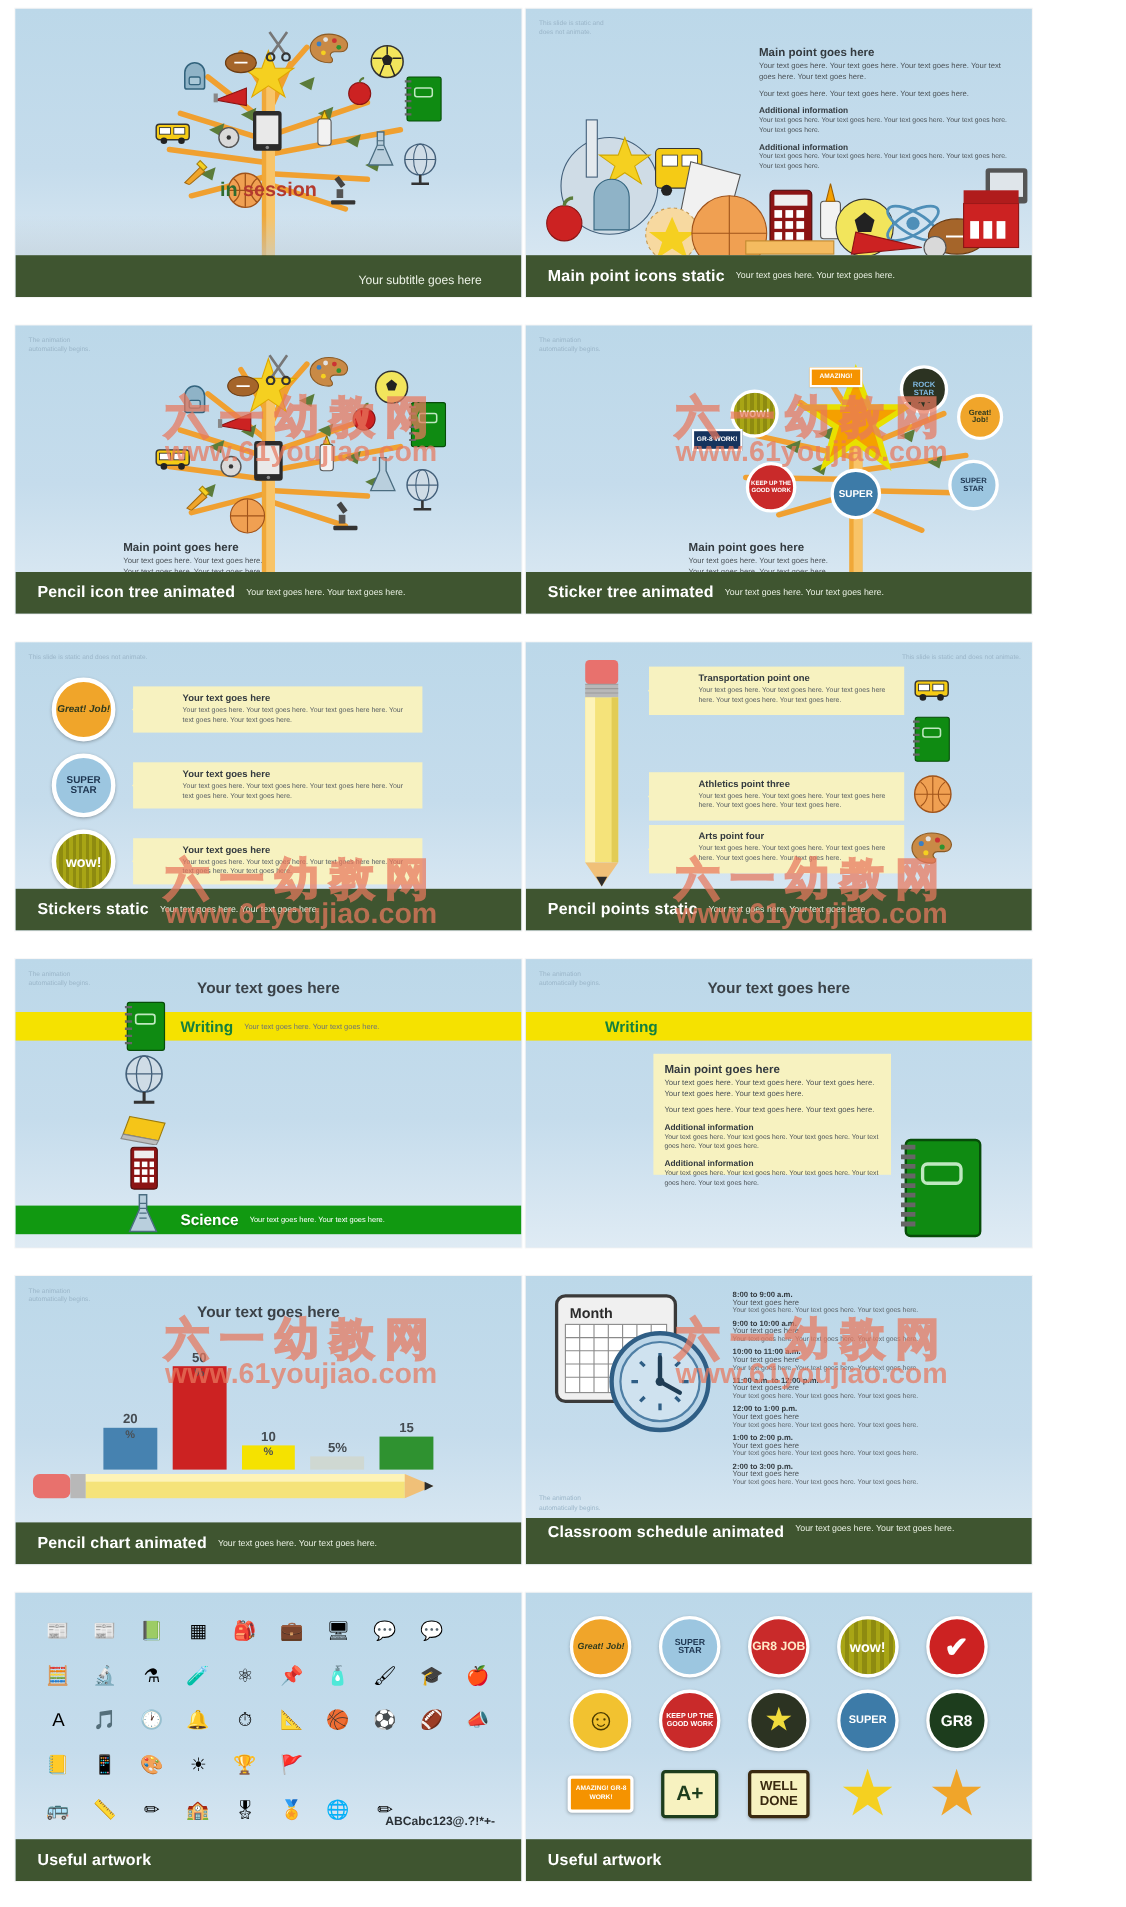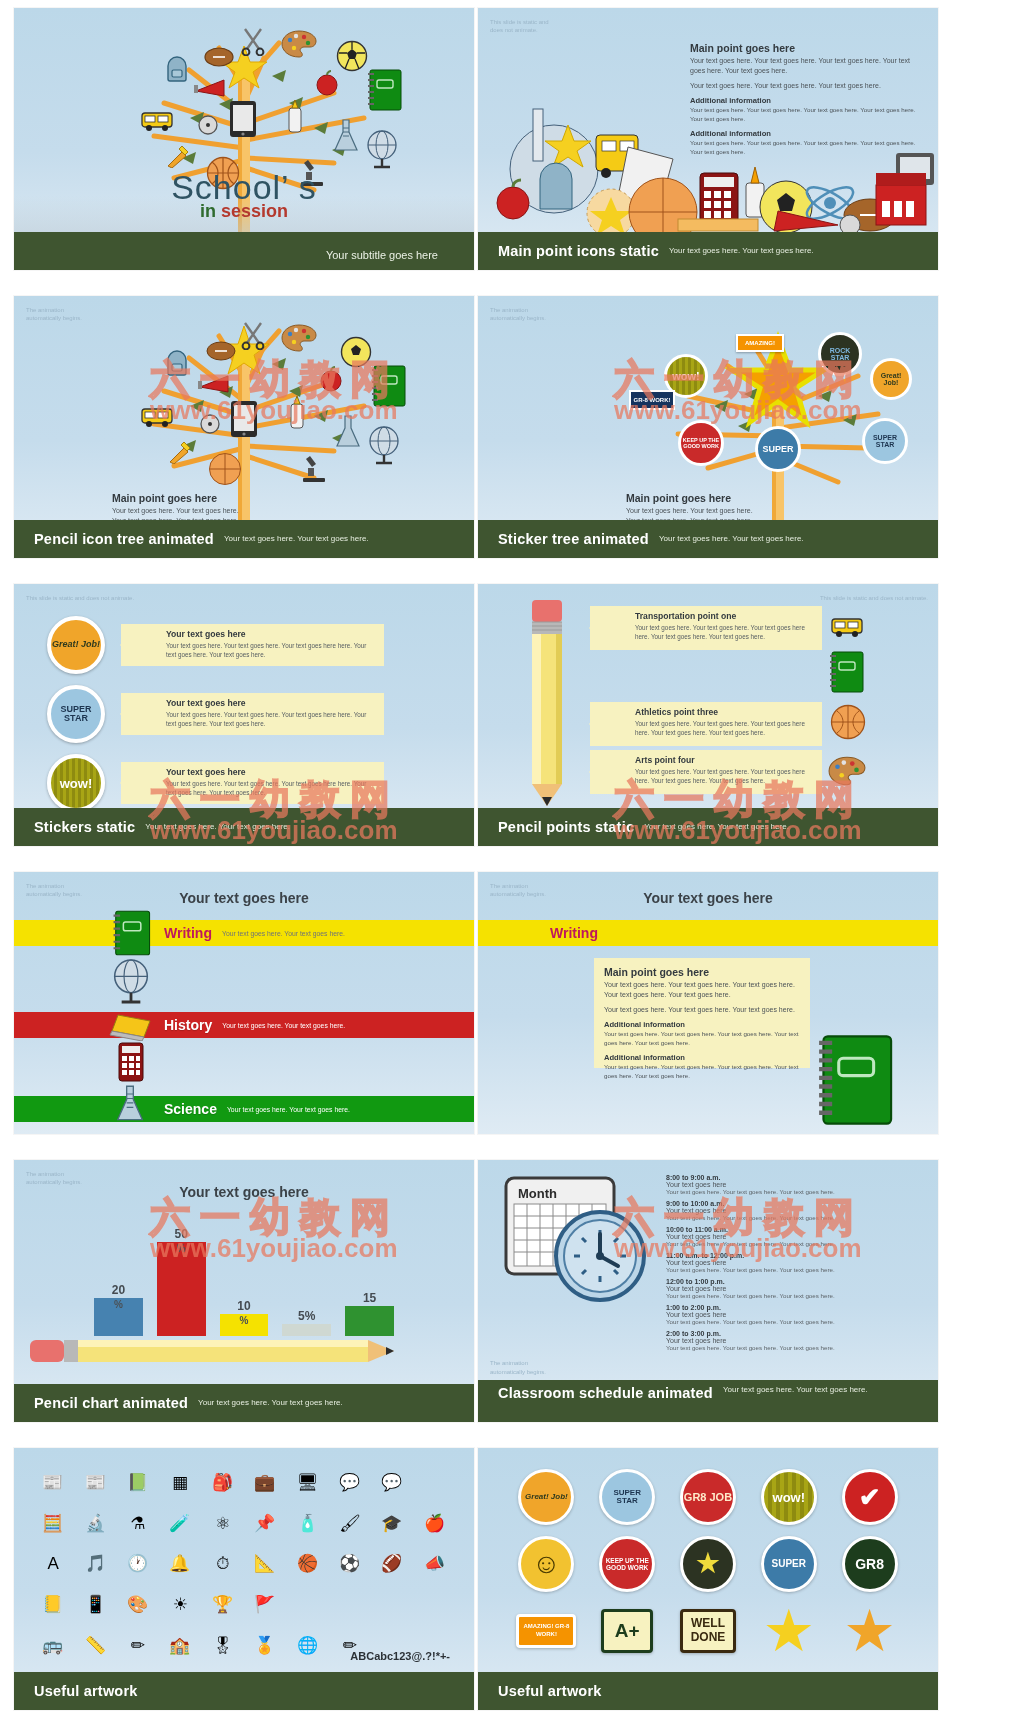--- a/index.html
+++ b/index.html
@@ -55,21 +55,21 @@
   .callout { position:absolute; background:#f7f2c0;padding-left:36px; }
   .callout:before{ content:""; position:absolute; left:-9px; top:50%;
      margin-top:-8px; border:8px solid transparent; border-right-color:#f7f2c0;}
   .callout h4 { font-size:8.6px; color:#333a3f; margin:5px 0 2px 9px;}
   .callout p { font-size:6.3px; color:#555c61; line-height:1.5; margin:0 9px 5px 9px;}
 
   
   .bar { position:absolute; left:0; right:0; height:26px; display:flex; align-items:center;}
   .bar .bl { font-size:14px; font-weight:bold; color:#fff; margin-left:150px;
      text-shadow:0 1px 1px rgba(0,0,0,.18);}
-  .bar.dark .bl { color:#be185d; text-shadow:none;}
+  .bar.dark .bl { color:#15803d; text-shadow:none;}
   .bar .bt { font-size:6.8px; color:#fff; margin-left:10px;}
   .bar.dark .bt { color:#6d7377; }
 
   
   .chart-title{ position:absolute; left:0; right:0; top:24px; text-align:center;
      font-size:14px; font-weight:bold; color:#3b4248;}
   .bars { position:absolute; left:80px; bottom:86px; width:300px; height:130px;
      display:flex; align-items:flex-end; gap:14px;}
   .barcol { flex:1; display:flex; flex-direction:column; align-items:center; justify-content:flex-end;}
   .barcol .lbl { font-size:12px; font-weight:bold; color:#444b51; margin-bottom:1px;}
@@ -257,21 +257,20 @@
         </svg>
     </div>
     <div class="icon" style="left:192px;top:148px;">
       <svg width="34" height="34" viewBox="0 0 34 34">
           <circle cx="17" cy="17" r="15.5" fill="#f0a052" stroke="#a0531a" stroke-width="1.3"></circle>
           <path d="M17 2v30M2 17h30M6 6c8 6 8 16 0 22M28 6c-8 6-8 16 0 22" fill="none" stroke="#a0531a" stroke-width="1.2"></path>
         </svg>
     </div>
     <div class="ground"></div>
     <div class="title">
-      <div class="t1">School’ s</div>
       <div class="t2">
         <span class="in">in</span>
         <span class="sess">session</span>
       </div>
     </div>
     <div class="footbar"></div>
     <div class="subtitle">Your subtitle goes here</div>
   </div>
 
   <div class="slide">
@@ -647,24 +646,20 @@
           </g>
         </svg></div>
 
     <div class="icon" style="left:96px;top:84px;"><svg width="42" height="50" viewBox="0 0 36 42">
           <circle cx="18" cy="17" r="14" fill="#cfdce6" stroke="#44607a" stroke-width="1.3"></circle>
           <ellipse cx="18" cy="17" rx="6" ry="14" fill="none" stroke="#44607a"></ellipse>
           <path d="M4 17h28" stroke="#44607a"></path>
           <path d="M18 31v7M10 39h16" stroke="#333" stroke-width="2.4"></path>
         </svg></div>
 
-    <div class="bar" style="top:140px;background:#cc2222;">
-      <span class="bl">History</span>
-      <span class="bt">Your text goes here. Your text goes here.</span>
-    </div>
     <div class="icon" style="left:94px;top:139px;"><svg width="46" height="30" viewBox="0 0 46 30">
           <polygon points="10,4 42,10 36,26 4,20" fill="#f5c518" stroke="#9a7a10"></polygon>
           <polygon points="4,20 36,26 34,30 2,24" fill="#bcbcbc" stroke="#888"></polygon>
         </svg></div>
 
     <div class="icon" style="left:104px;top:170px;"><svg width="26" height="40" viewBox="0 0 26 40">
           <rect x="1" y="1" width="24" height="38" rx="3" fill="#8c1414" stroke="#4a0a0a"></rect>
           <rect x="4" y="4" width="18" height="7" fill="#eee"></rect>
           <g fill="#fff">
             <rect x="4" y="14" width="5" height="5"></rect>

